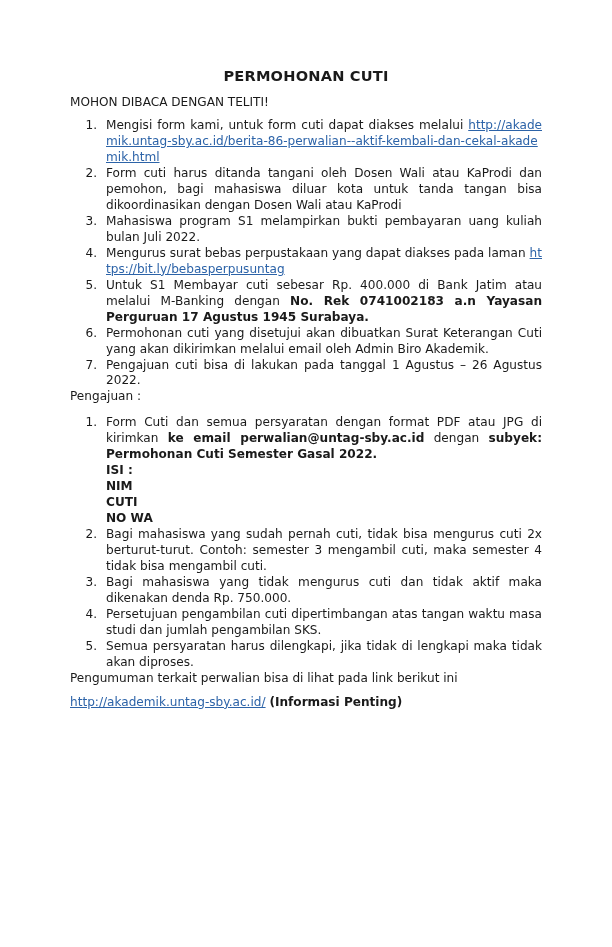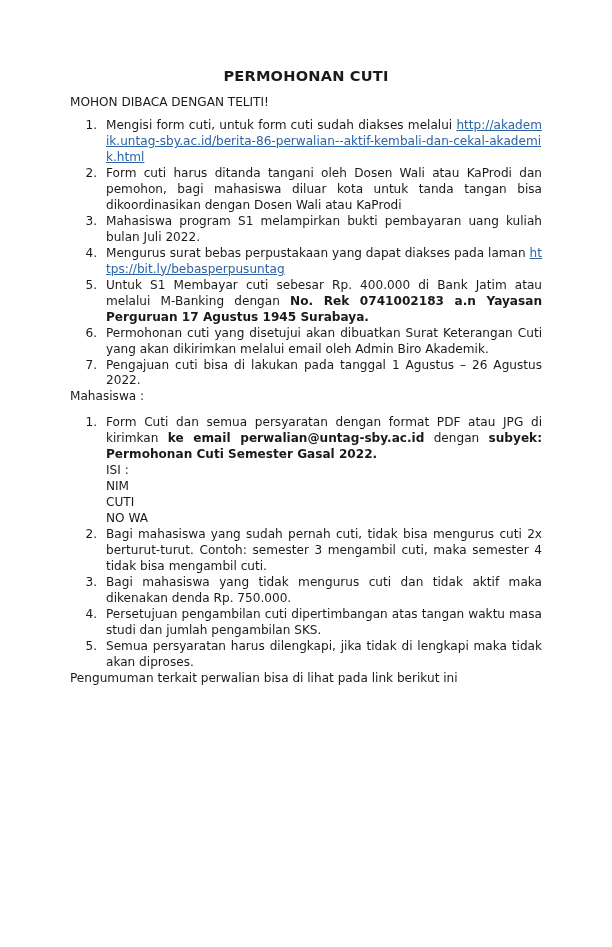--- a/index.html
+++ b/index.html
@@ -57,52 +57,53 @@
   a.link {
     color: #2c63a8;
     text-decoration: underline;
     word-break: break-all;
   }
   b, strong { font-weight: bold; }
   .keterangan {
     margin: 16px 0 11px 0;
   }
   .isi-block {
-    font-weight: normal;
+    font-weight: bold;
   }
   .closing {
     margin-top: 20px;
   }
   .final-line { margin-top: 0; text-align: left; }
 </style>
 </head>
 <body>
 
 <div class="page">
 
   <h1 class="doc-title">PERMOHONAN CUTI</h1>
 
 
   <p class="strong-head">MOHON DIBACA DENGAN TELITI!</p>
 
   <ol class="list">
-    <li><span>Mengisi form cuti, untuk form cuti sudah diakses melalui </span><a class="link" href="#">http://akademik.untag-sby.ac.id/berita-86-perwalian--aktif-kembali-dan-cekal-akademik.html</a></li>
+    <li><span>Mengisi form kami, untuk form cuti dapat diakses melalui </span><a class="link" href="#">http://akademik.untag-sby.ac.id/berita-86-perwalian--aktif-kembali-dan-cekal-akademik.html</a></li>
     <li>Form cuti harus ditanda tangani oleh Dosen Wali atau KaProdi dan pemohon, bagi mahasiswa diluar kota untuk tanda tangan bisa dikoordinasikan dengan Dosen Wali atau KaProdi</li>
     <li>Mahasiswa program S1 melampirkan bukti pembayaran uang kuliah bulan Juli 2022.</li>
     <li><span>Mengurus surat bebas perpustakaan yang dapat diakses pada laman </span><a class="link" href="#">https://bit.ly/bebasperpusuntag</a></li>
     <li><span>Untuk S1 Membayar cuti sebesar Rp. 400.000 di Bank Jatim atau melalui M-Banking dengan </span><b>No. Rek 0741002183 a.n Yayasan Perguruan 17 Agustus 1945 Surabaya.</b></li>
     <li>Permohonan cuti yang disetujui akan dibuatkan Surat Keterangan Cuti yang akan dikirimkan melalui email oleh Admin Biro Akademik.</li>
     <li>Pengajuan cuti bisa di lakukan pada tanggal 1 Agustus – 26 Agustus 2022.</li>
   </ol>
 
-  <p class="para keterangan">Mahasiswa :</p>
+  <p class="para keterangan">Pengajuan :</p>
 
   <ol class="list">
     <li><span>Form Cuti dan semua persyaratan dengan format PDF atau JPG di kirimkan </span><b>ke email perwalian@untag-sby.ac.id</b><span> dengan </span><b>subyek: Permohonan Cuti Semester Gasal 2022.</b><br><b class="isi-block">ISI :</b><br><b class="isi-block">NIM</b><br><b class="isi-block">CUTI</b><br><b class="isi-block">NO WA</b></li>
     <li>Bagi mahasiswa yang sudah pernah cuti, tidak bisa mengurus cuti 2x berturut-turut. Contoh: semester 3 mengambil cuti, maka semester 4 tidak bisa mengambil cuti.</li>
     <li>Bagi mahasiswa yang tidak mengurus cuti dan tidak aktif maka dikenakan denda Rp. 750.000.</li>
     <li>Persetujuan pengambilan cuti dipertimbangan atas tangan waktu masa studi dan jumlah pengambilan SKS.</li>
     <li>Semua persyaratan harus dilengkapi, jika tidak di lengkapi maka tidak akan diproses.</li>
   </ol>
 
   <p class="para closing tight">Pengumuman terkait perwalian bisa di lihat pada link berikut ini</p>
+  <p class="para final-line"><a class="link" href="#">http://akademik.untag-sby.ac.id/</a> <b>(Informasi Penting)</b></p>
 
 </div>
 
 </body></html>

